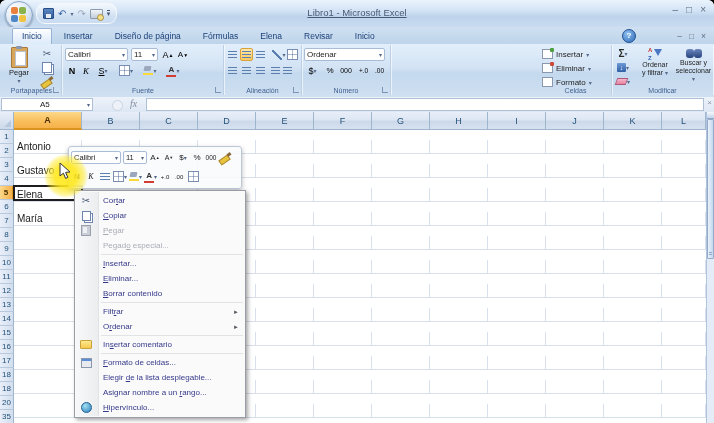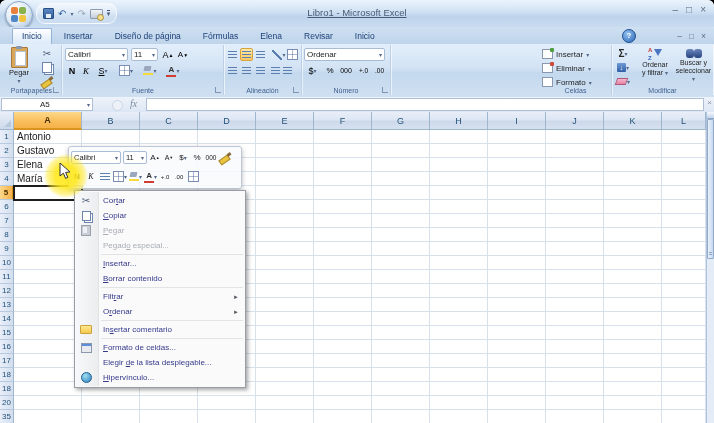--- a/index.html
+++ b/index.html
@@ -121,21 +121,21 @@
   .ch{height:18px;box-sizing:border-box;border-right:1px solid #9eb6ce;border-bottom:1px solid #9eb6ce;
     background:linear-gradient(#e9eff9 0%,#dde6f3 45%,#cdd9ea 55%,#d6e1f0 100%);
     font-size:9px;color:#23527a;display:flex;align-items:center;justify-content:center;}
   .ch.sel{background:linear-gradient(#fcd88a,#f9bd5a 60%,#f6b14a);border-bottom:2px solid #d9931f;color:#4a3000;font-weight:bold;}
   .rowheads{position:absolute;left:0;top:130px;width:14px;height:293px;}
   .rh{width:14px;height:14px;box-sizing:border-box;border-right:1px solid #9eb6ce;border-bottom:1px solid #b9c9dd;
     background:linear-gradient(90deg,#e9eff9,#d2deee);
     font-size:8px;color:#23527a;display:flex;align-items:center;justify-content:center;}
   .rh.sel{background:linear-gradient(90deg,#fcd88a,#f6b14a);border-right:2px solid #d9931f;color:#4a3000;font-weight:bold;}
   .cells{position:absolute;left:14px;top:130px;width:692px;height:293px;background:#fff;}
-  .crow{display:flex;height:14px;align-items:flex-end;}
+  .crow{display:flex;height:24px;align-items:flex-end;}
   .cell{height:14px;box-sizing:border-box;border-right:1px solid #d8e0eb;border-bottom:1px solid #d8e0eb;
     font-size:10px;color:#1a1a1a;padding:0 0 0 3px;line-height:13px;overflow:hidden;white-space:nowrap;}
   .selbox{position:absolute;left:13px;top:185px;width:70px;height:16px;border:2px solid #1d1d1d;box-sizing:border-box;z-index:5;}
   .selbox:after{content:"";position:absolute;right:-2px;bottom:-2px;width:3px;height:3px;background:#1d1d1d;border:1px solid #fff;}
   
   .vscroll{position:absolute;left:706px;top:112px;width:8px;height:311px;background:#e4ecf7;border-left:1px solid #b0c4de;box-sizing:border-box;}
   .vsplit{position:absolute;left:0;top:0;width:7px;height:6px;background:linear-gradient(#f4f8fd,#c3d5ea);border-bottom:1px solid #8fa8c9;}
   .vthumb{position:absolute;left:0;top:7px;width:7px;height:140px;background:linear-gradient(90deg,#e9f1fb,#c5d8ef);border:1px solid #93aac9;box-sizing:border-box;border-radius:1px;}
   .vthumb:after{content:"";position:absolute;left:1px;bottom:2px;width:3px;height:4px;
     background:repeating-linear-gradient(to bottom,#8fa8c9 0 1px,transparent 1px 2px);}
@@ -802,20 +802,23 @@
         <span class="lbl"><u>P</u>egar</span>
       </div>
       <div class="mitem dis">
         <span class="lbl">Pegad<u>o</u> especial...</span>
       </div>
       <div class="msep"></div>
       <div class="mitem">
         <span class="lbl"><u>I</u>nsertar...</span>
       </div>
       <div class="mitem">
+        <span class="lbl"><u>E</u>liminar...</span>
+      </div>
+      <div class="mitem">
         <span class="lbl"><u>B</u>orrar contenido</span>
       </div>
       <div class="msep"></div>
       <div class="mitem">
         <span class="lbl">Filt<u>r</u>ar</span>
         <span class="sub">►</span>
       </div>
       <div class="mitem">
         <span class="lbl">O<u>r</u>denar</span>
         <span class="sub">►</span>
@@ -829,20 +832,23 @@
       </div>
       <div class="msep"></div>
       <div class="mitem">
         <span class="ico">
           <span class="mi-fmt"></span>
         </span>
         <span class="lbl"><u>F</u>ormato de celdas...</span>
       </div>
       <div class="mitem">
         <span class="lbl">Elegir <u>d</u>e la lista desplegable...</span>
+      </div>
+      <div class="mitem">
+        <span class="lbl">Asignar nombre a un <u>r</u>ango...</span>
       </div>
       <div class="mitem">
         <span class="ico">
           <span class="mi-link"></span>
         </span>
         <span class="lbl"><u>H</u>ipervínculo...</span>
       </div>
     </div>
 
   <div class="highlight"></div>

